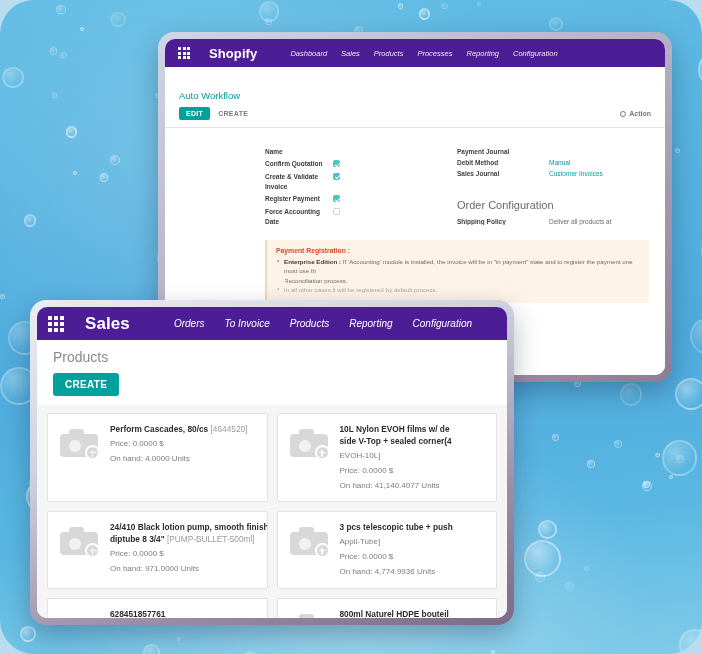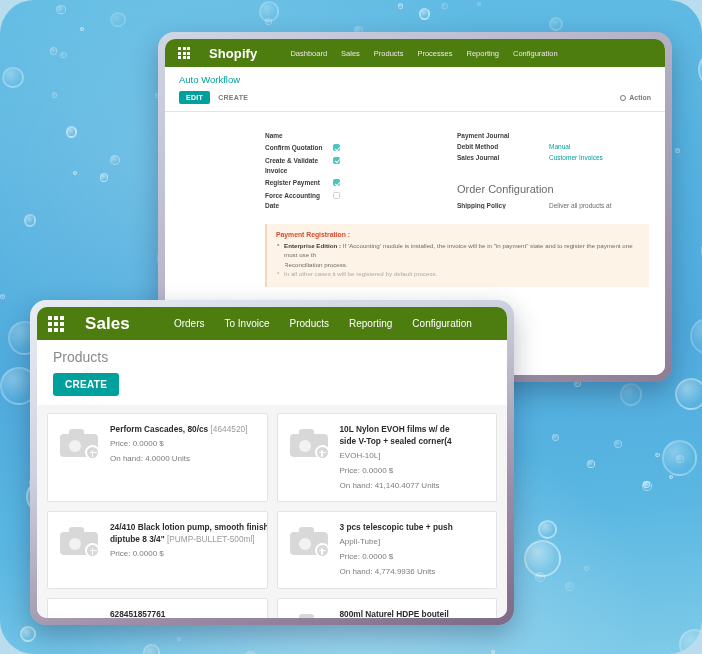--- a/index.html
+++ b/index.html
@@ -50,44 +50,44 @@
     background: linear-gradient(150deg, #cfd6e4 0%, #b6b2c6 45%, #8e7c95 100%);
   }
   
   #win-sales {
     left: 30px; top: 300px; width: 484px; height: 325px;
     background: linear-gradient(160deg, #e9edf3 0%, #cdd2de 35%, #9d8ea7 72%, #7c6a86 100%);
   }
 
   
   .navbar {
-    height: 28px; background: #4d7c0f;
+    height: 28px; background: #4c1d95;
     display: flex; align-items: center; gap: 0;
     color: #fff; flex: none;
   }
   .navbar.big { height: 33px; }
   .apps-grid {
     width: 26px; display:flex; align-items:center; justify-content:center;
     margin-left: 6px;
   }
   .apps-grid .g { display:grid; grid-template-columns:repeat(3,3px); grid-gap:1.5px; }
   .apps-grid .g i { width:3px; height:3px; background:#fff; display:block; border-radius:.5px; }
   .navbar.big .apps-grid .g { grid-template-columns:repeat(3,4px); grid-gap:2px; }
   .navbar.big .apps-grid .g i { width:4px; height:4px; }
 
   .brand { font-size: 13px; font-weight: 700; margin-left: 12px; letter-spacing:.1px; }
   .brand.big { font-size: 17px; margin-left: 16px; }
-  .menu { display:flex; align-items:center; margin-left: 26px; }
+  .menu { display:flex; align-items:center; margin-left: 26px; font-style: italic; }
   .menu.big { margin-left: 34px; }
   .menu a {
     color:#efe4ec; font-size: 7.5px; padding: 0 7px; text-decoration:none; white-space:nowrap;
   }
   .menu.big a { font-size: 10px; padding: 0 10px; color:#fff; }
 
-  .ctrlbar { background:#fff; padding: 7px 14px 0 14px; }
+  .ctrlbar { background:#fff; padding: 23px 14px 0 14px; }
   .bcrumb { color:#00a09d; font-size:9.5px; }
   .bcrumb.big { font-size: 14px; color:#8a8a8a; }
   .btnrow { display:flex; align-items:center; padding: 6px 14px 7px 14px; background:#fff; }
   .btn-primary {
     background:#00a09d; color:#fff; font-size:7px; font-weight:700;
     padding: 3px 7px; border-radius:2px; letter-spacing:.3px;
   }
   .btn-primary.big { font-size:10px; padding:6px 12px; border-radius:3px; }
   .btn-flat { color:#7a7a7a; font-size:7px; font-weight:700; padding:3px 8px; letter-spacing:.3px; }
   .action {
@@ -550,20 +550,21 @@
                 <div class="hump"></div>
                 <div class="body"></div>
                 <div class="lens"></div>
                 <div class="plus"></div>
               </div>
           </div>
           <div class="kinfo">
             <div class="ktitle">24/410 Black lotion pump, smooth finish, 1.2cc</div>
             <div class="ktitle"><span>diptube 8 3/4"</span> <span class="code">[PUMP-BULLET-500ml]</span></div>
             <div class="kmeta">Price: 0.0000 $</div>
+            <div class="kmeta">On hand: 971.0000 Units</div>
           </div>
         </div>
 
         <div class="kcard clip">
           <div class="kthumb">
             <div class="cam">
                 <div class="hump"></div>
                 <div class="body"></div>
                 <div class="lens"></div>
                 <div class="plus"></div>

